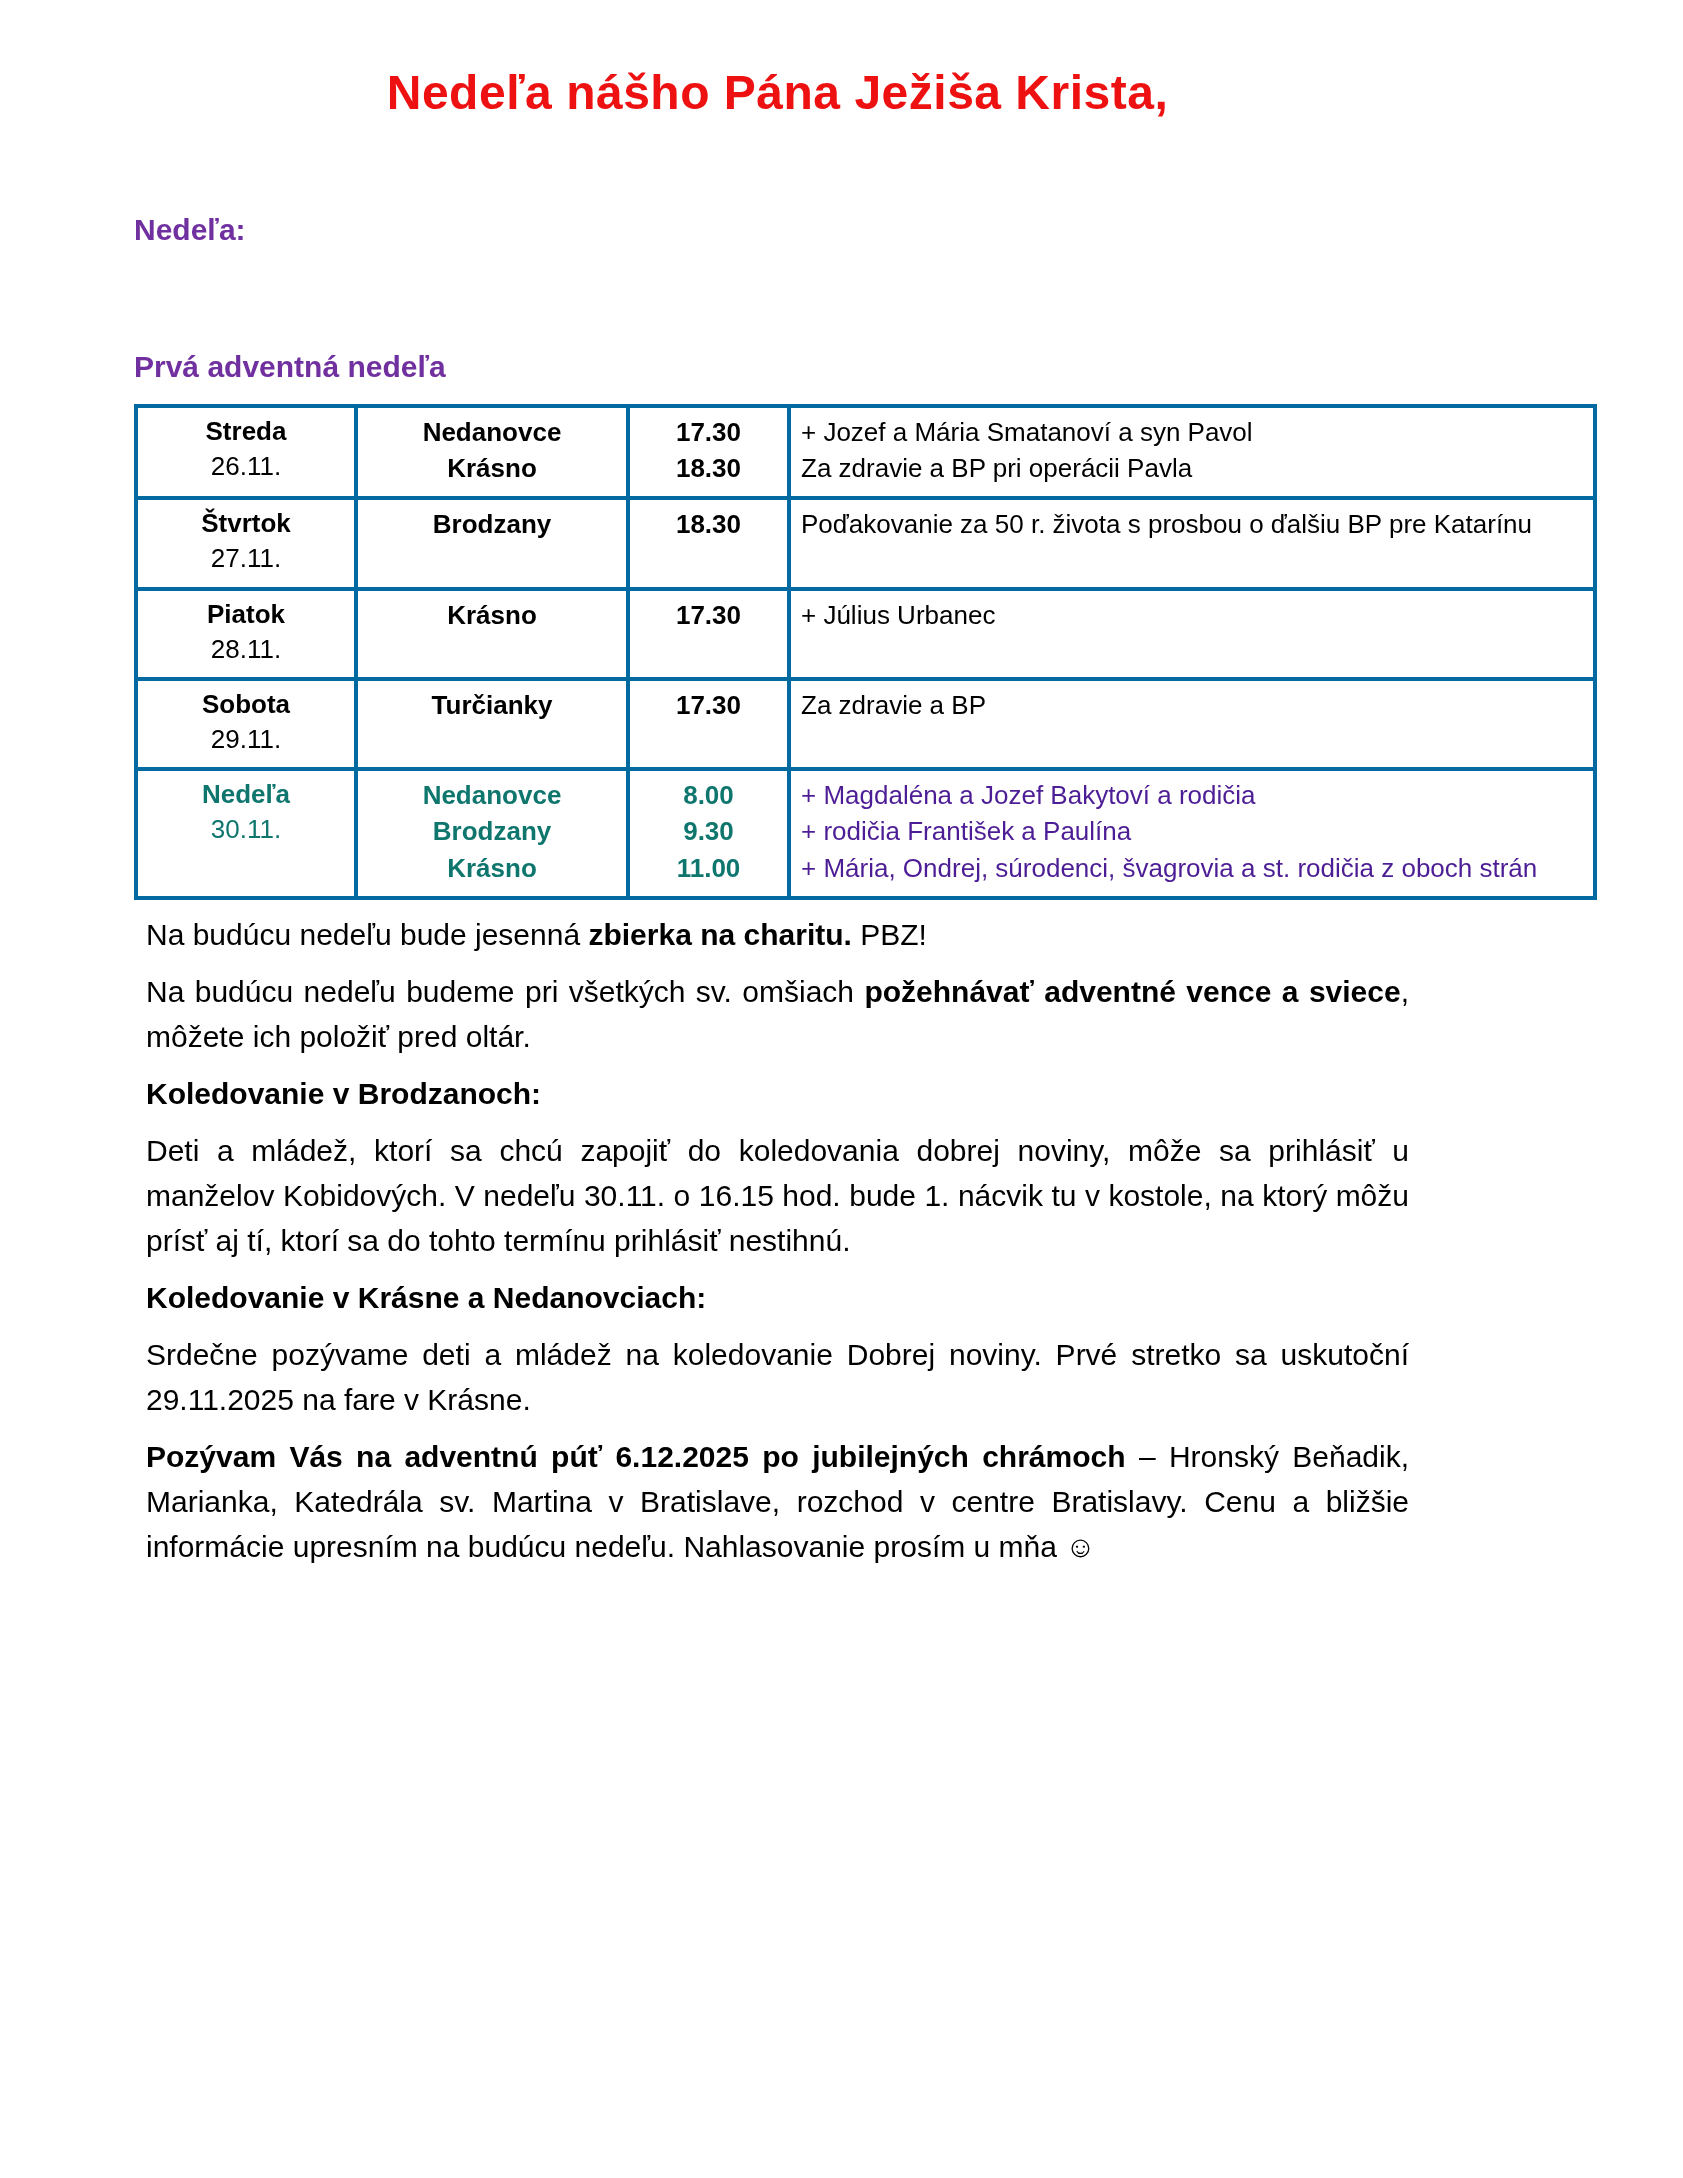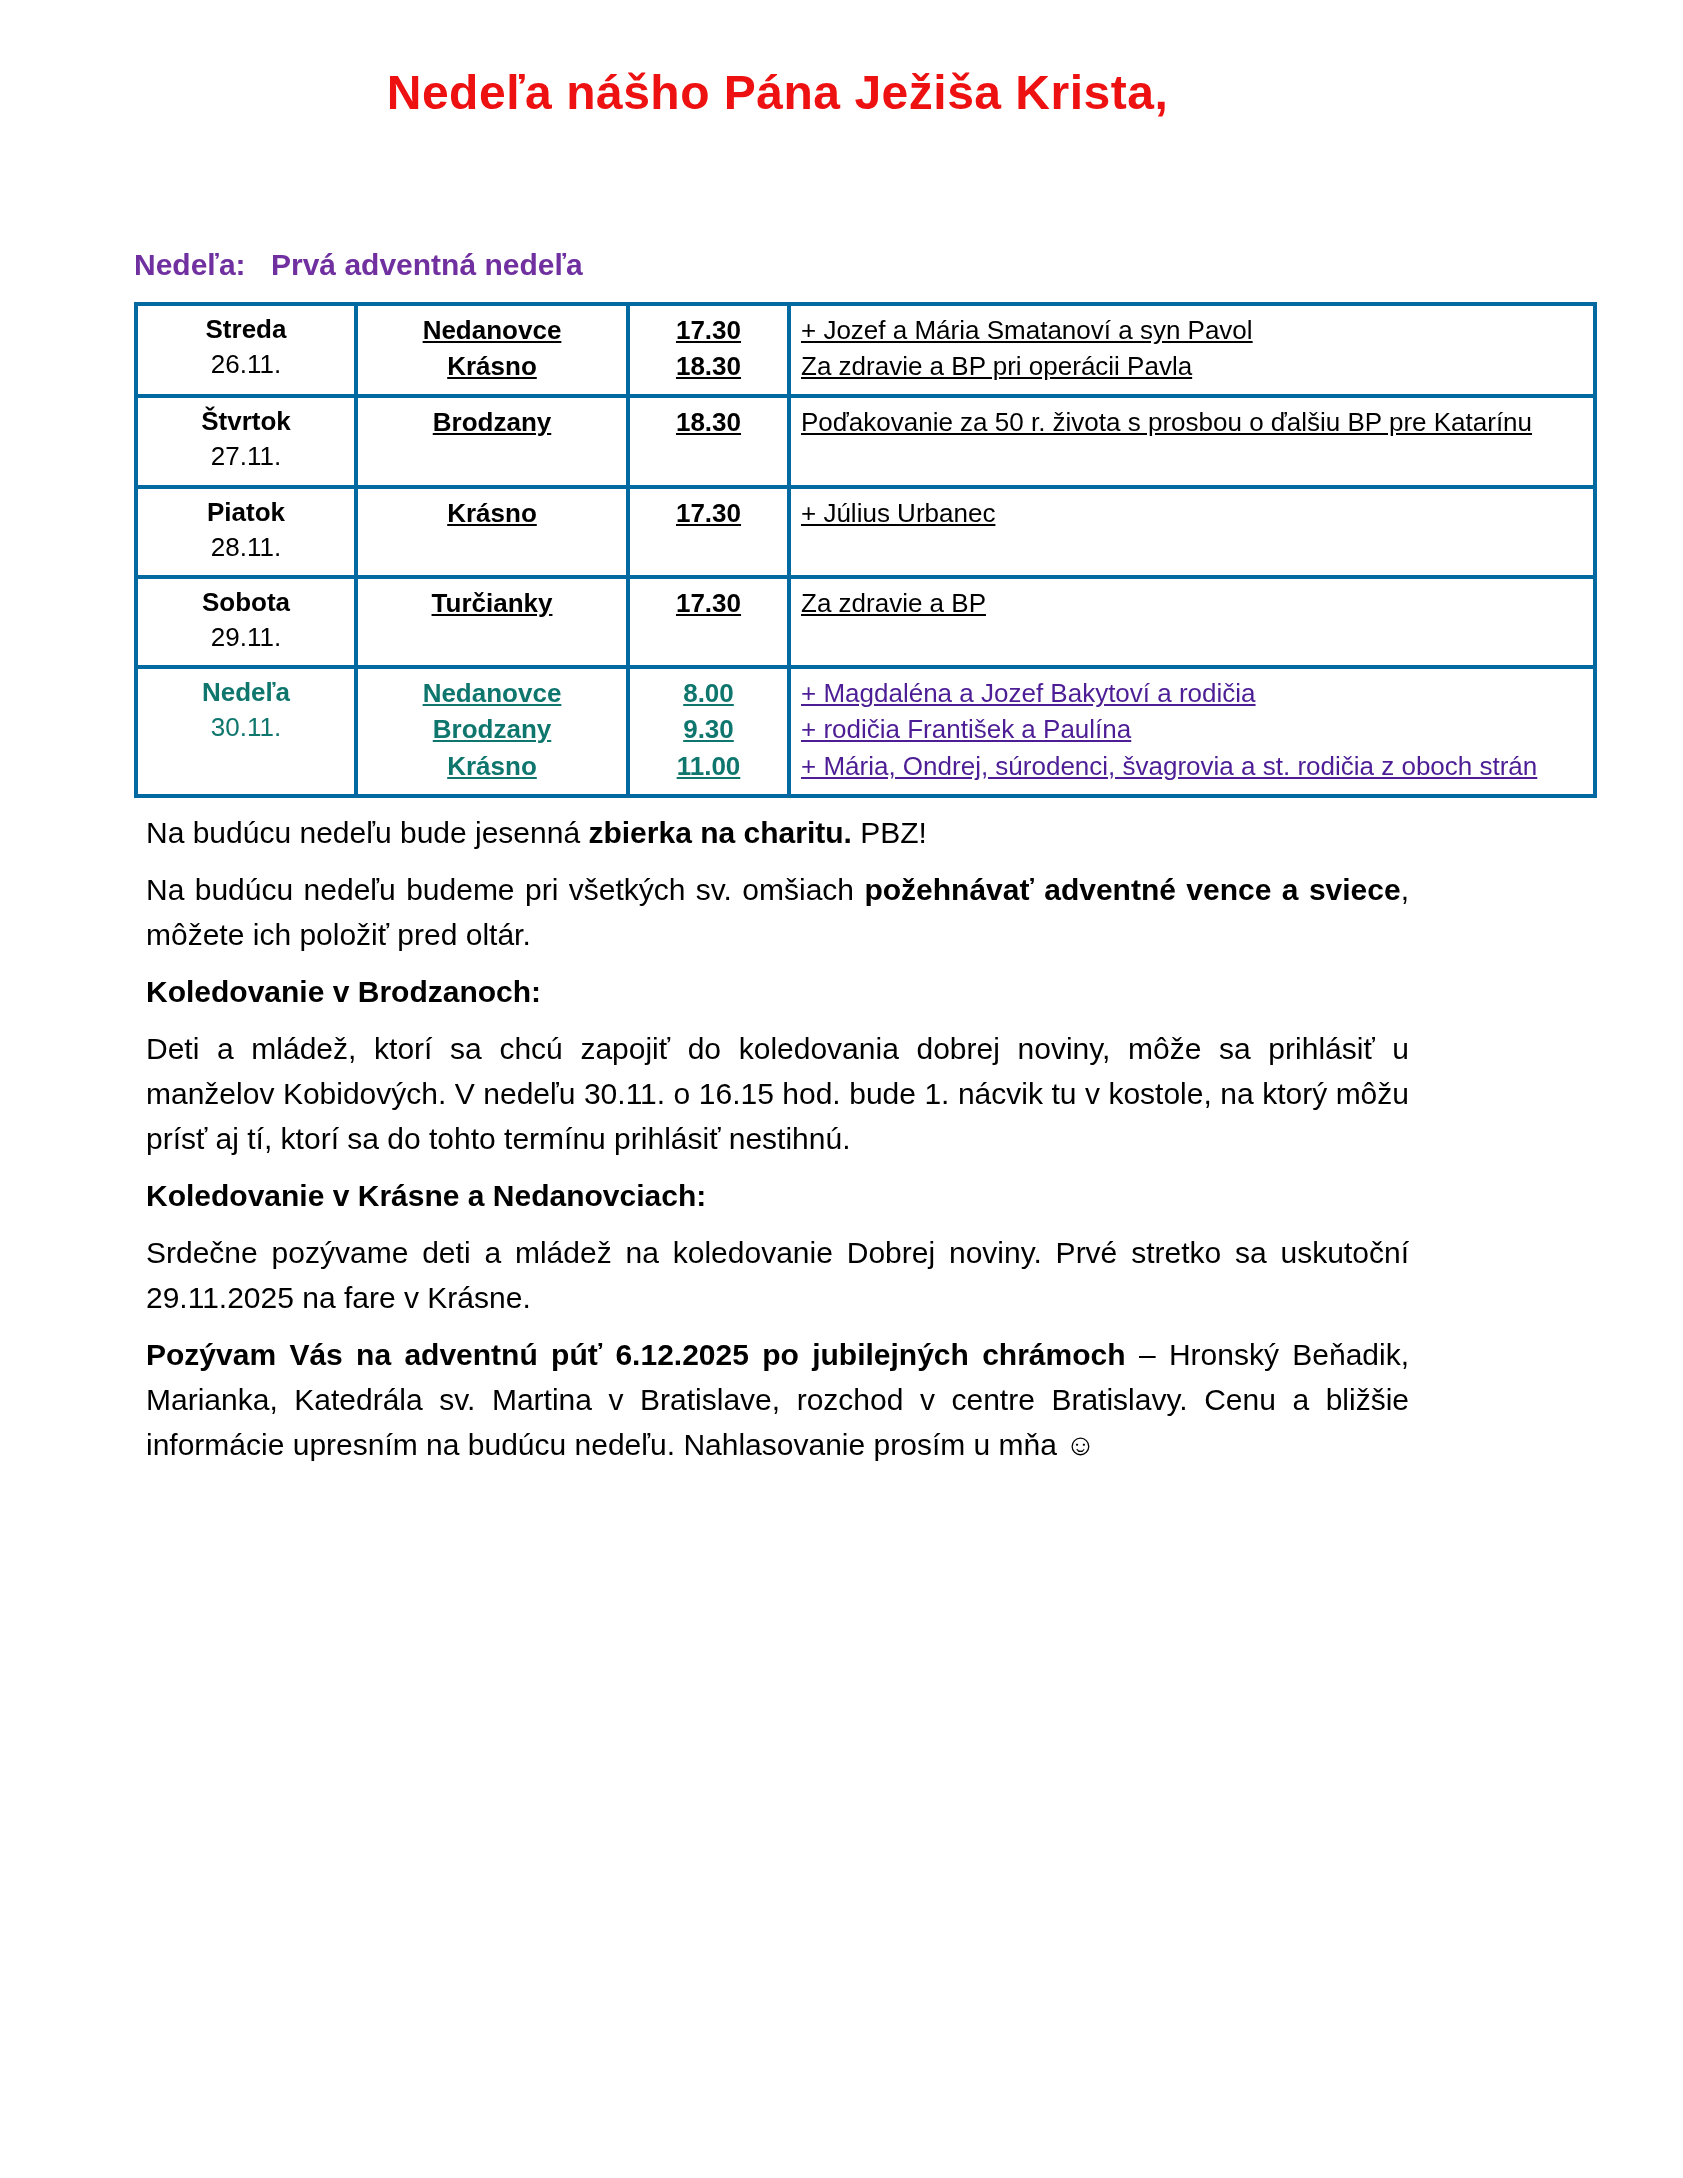--- a/index.html
+++ b/index.html
@@ -26,26 +26,27 @@
     font-weight: bold;
     font-size: 48px;
     line-height: 1.45;
     letter-spacing: 0.5px;
     margin: 18px 0 0 0;
   }
   .title .line2 {
     display: block;
   }
   .subheader {
-    margin-top: 120px;
+    margin-top: 85px;
     display: flex;
     align-items: baseline;
     color: #7030a0;
     font-weight: bold;
     font-size: 30px;
+    flex-direction: column;
   }
   .subheader .lab {
     width: 137px;
     flex: 0 0 137px;
   }
   .subheader .val {
     flex: 1 1 auto;
   }
   table.schedule {
     margin-top: 20px;
@@ -89,21 +90,20 @@
   .row-red td,
   .row-red .daybold,
   .row-red .daydate {
     color: #0f766e;
   }
   .row-red td.c-int {
     color: #4c1d95;
   }
   .stack div {
     line-height: 1.4;
-    text-decoration: underline;
   }
   p.body {
     font-size: 30px;
     line-height: 1.5;
     margin: 12px;
   }
   .para-1 { margin-top: 61px; }
   .para-2 { margin-top: 71px; text-align: justify; }
   .heading-koledovanie { margin-top: 77px; font-weight: bold; font-size: 30px; }
   .para-3 { margin-top: 22px; text-align: justify; }

